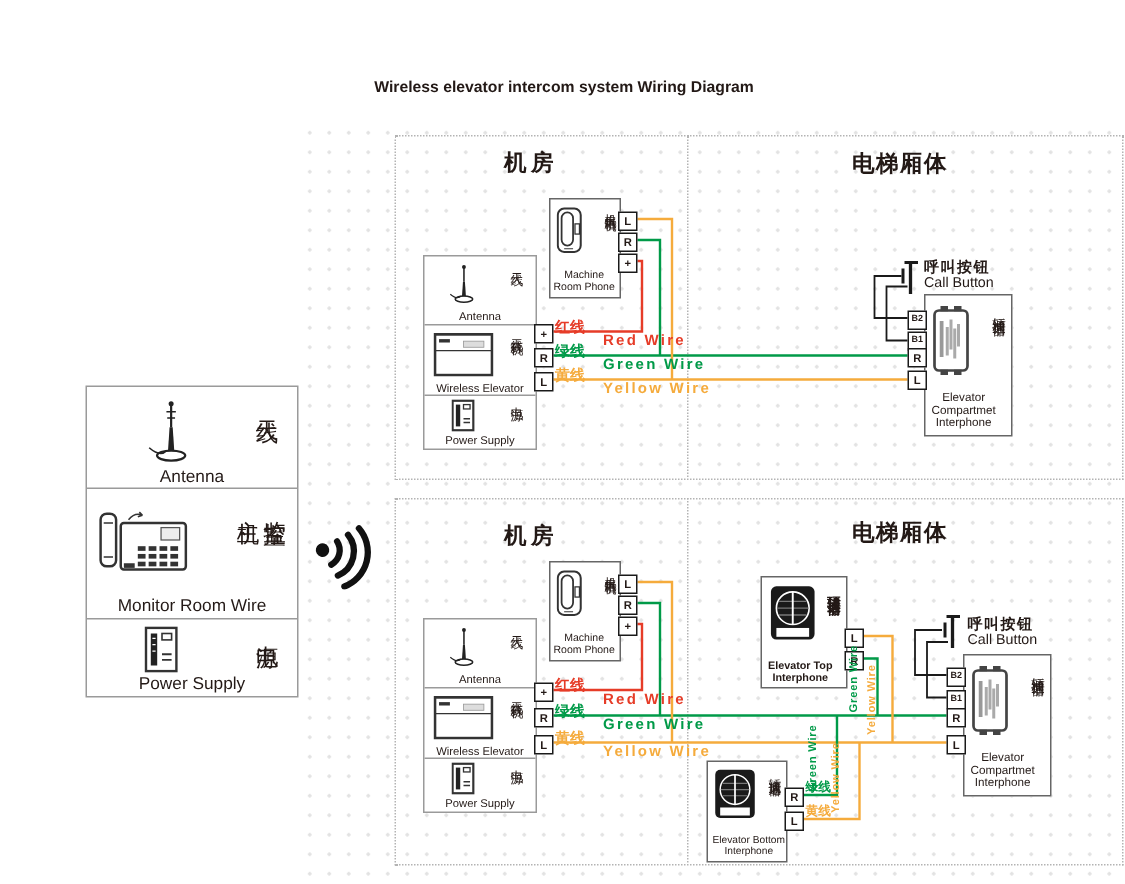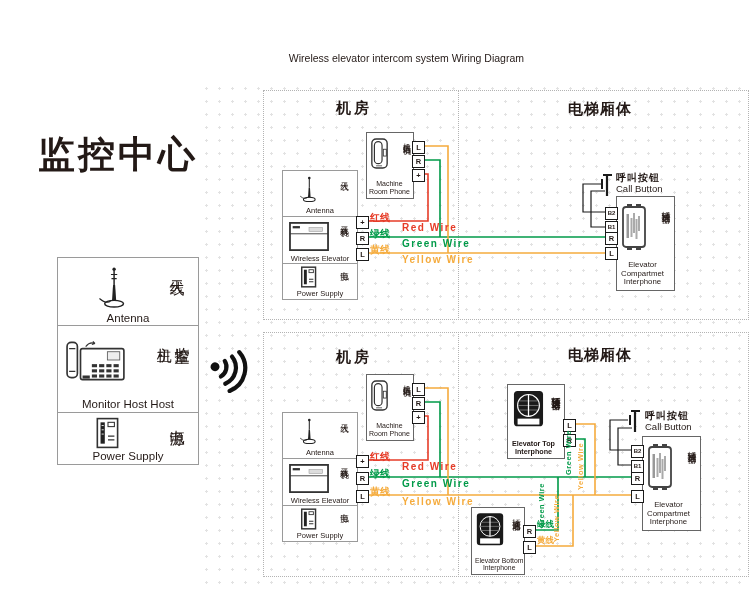--- a/index.html
+++ b/index.html
@@ -9,21 +9,21 @@
   
   #dotgrid{left:200px;top:82px;width:548px;height:502px;z-index:0;opacity:.6;
     background-image:radial-gradient(circle,#cfcfcf 1px,transparent 1.2px);
     background-size:13px 13px;}
   
   .section{border:1px dotted #b3b3b3;z-index:1;}
   .divider{border-left:1px dotted #b3b3b3;width:0;z-index:1;}
   .sec-header{font-size:15px;font-weight:bold;letter-spacing:3px;z-index:5;}
   
   #title-zh{left:233px;top:22px;width:286px;text-align:center;font-size:25px;font-weight:800;letter-spacing:2px;z-index:5;}
-  #title-en{left:228px;top:52px;width:296px;text-align:right;font-size:10.5px;font-weight:normal;z-index:5;}
+  #title-en{left:228px;top:52px;width:296px;text-align:center;font-size:10.5px;font-weight:bold;z-index:5;}
   #mc-heading{left:38px;top:130px;font-size:37px;font-weight:800;letter-spacing:3px;z-index:5;}
   
   .box{background:#fff;z-index:3;}
   .gbox{border:1.5px solid #9a9a9a;}
   .dbox{border:1.5px solid #666;text-align:center;}
   .term{position:absolute;width:11px;height:11px;background:#fff;border:1px solid #1a1a1a;
         font-size:7.5px;font-weight:bold;line-height:11px;text-align:center;z-index:4;}
   .term.sm{font-size:6px;}
   .vtext{writing-mode:vertical-rl;text-orientation:upright;letter-spacing:1px;line-height:1.05;}
   .enlab{line-height:1.12;}
@@ -38,21 +38,20 @@
   #wires{left:0;top:0;z-index:2;}
 </style>
 </head>
 <body>
 
 <div id="stage">
 
   <div id="dotgrid" class="abs"></div>
 
   <div id="title-en" class="abs">Wireless elevator intercom system Wiring Diagram</div>
-  <div id="mc-heading" class="abs">监控中心</div>
 
   <svg id="wires" class="abs" width="750" height="589" viewBox="0 0 750 589">
 
     <path class="ws-red" d="M423,174 H428 V221 H367" fill="none" stroke-width="1.6" stroke="#e63c28"></path>
     <path class="ws-green" d="M423,160 H440 V237" fill="none" stroke-width="1.6" stroke="#009a48"></path>
     <path class="ws-green" d="M367,237 H606" fill="none" stroke-width="1.6" stroke="#009a48"></path>
     <path class="ws-yellow" d="M423,146 H448 V253" fill="none" stroke-width="1.6" stroke="#f5ab3c"></path>
     <path class="ws-yellow" d="M367,253 H606" fill="none" stroke-width="1.6" stroke="#f5ab3c"></path>
 
     <g stroke="#1a1a1a" fill="none">
@@ -115,21 +114,21 @@
             <rect x="33" y="39" width="5" height="3"></rect>
             <rect x="40" y="39" width="5" height="3"></rect>
             <rect x="47" y="39" width="5" height="3"></rect>
         </g>
         <rect x="17" y="40" width="7" height="3" fill="#333"></rect>
       </svg>
       <div class="abs" style="right:8px;top:9px;display:flex;flex-direction:row;gap:2px;">
         <div class="vtext" style="font-size:15px;">主机</div>
         <div class="vtext" style="font-size:15px;">监控室</div>
       </div>
-      <div class="abs" style="left:0;bottom:2px;width:100%;text-align:center;font-size:11.5px;">Monitor Host Host</div>
+      <div class="abs" style="left:0;bottom:2px;width:100%;text-align:center;font-size:11.5px;">Monitor Room Wire</div>
     </div>
     <div style="position:relative;height:50px;">
       <svg class="abs" style="left:38px;top:4px;" width="24" height="32" viewBox="0 0 22 30">
         <rect x="1" y="1.5" width="19" height="27" fill="none" stroke="#333" stroke-width="1.5"></rect>
         <rect x="4" y="5" width="4" height="20" fill="#222"></rect>
         <path d="M5,8 h2 M5,12 h2 M5,16 h2" stroke="#fff" stroke-width=".8"></path>
         <rect x="11" y="5" width="6" height="4" fill="none" stroke="#333" stroke-width="1"></rect>
         <path d="M11,18 h6 M11,21.5 h6" stroke="#333" stroke-width="1.2"></path>
       </svg>
       <div class="abs vtext" style="right:13px;top:5px;font-size:15px;">电源</div>

